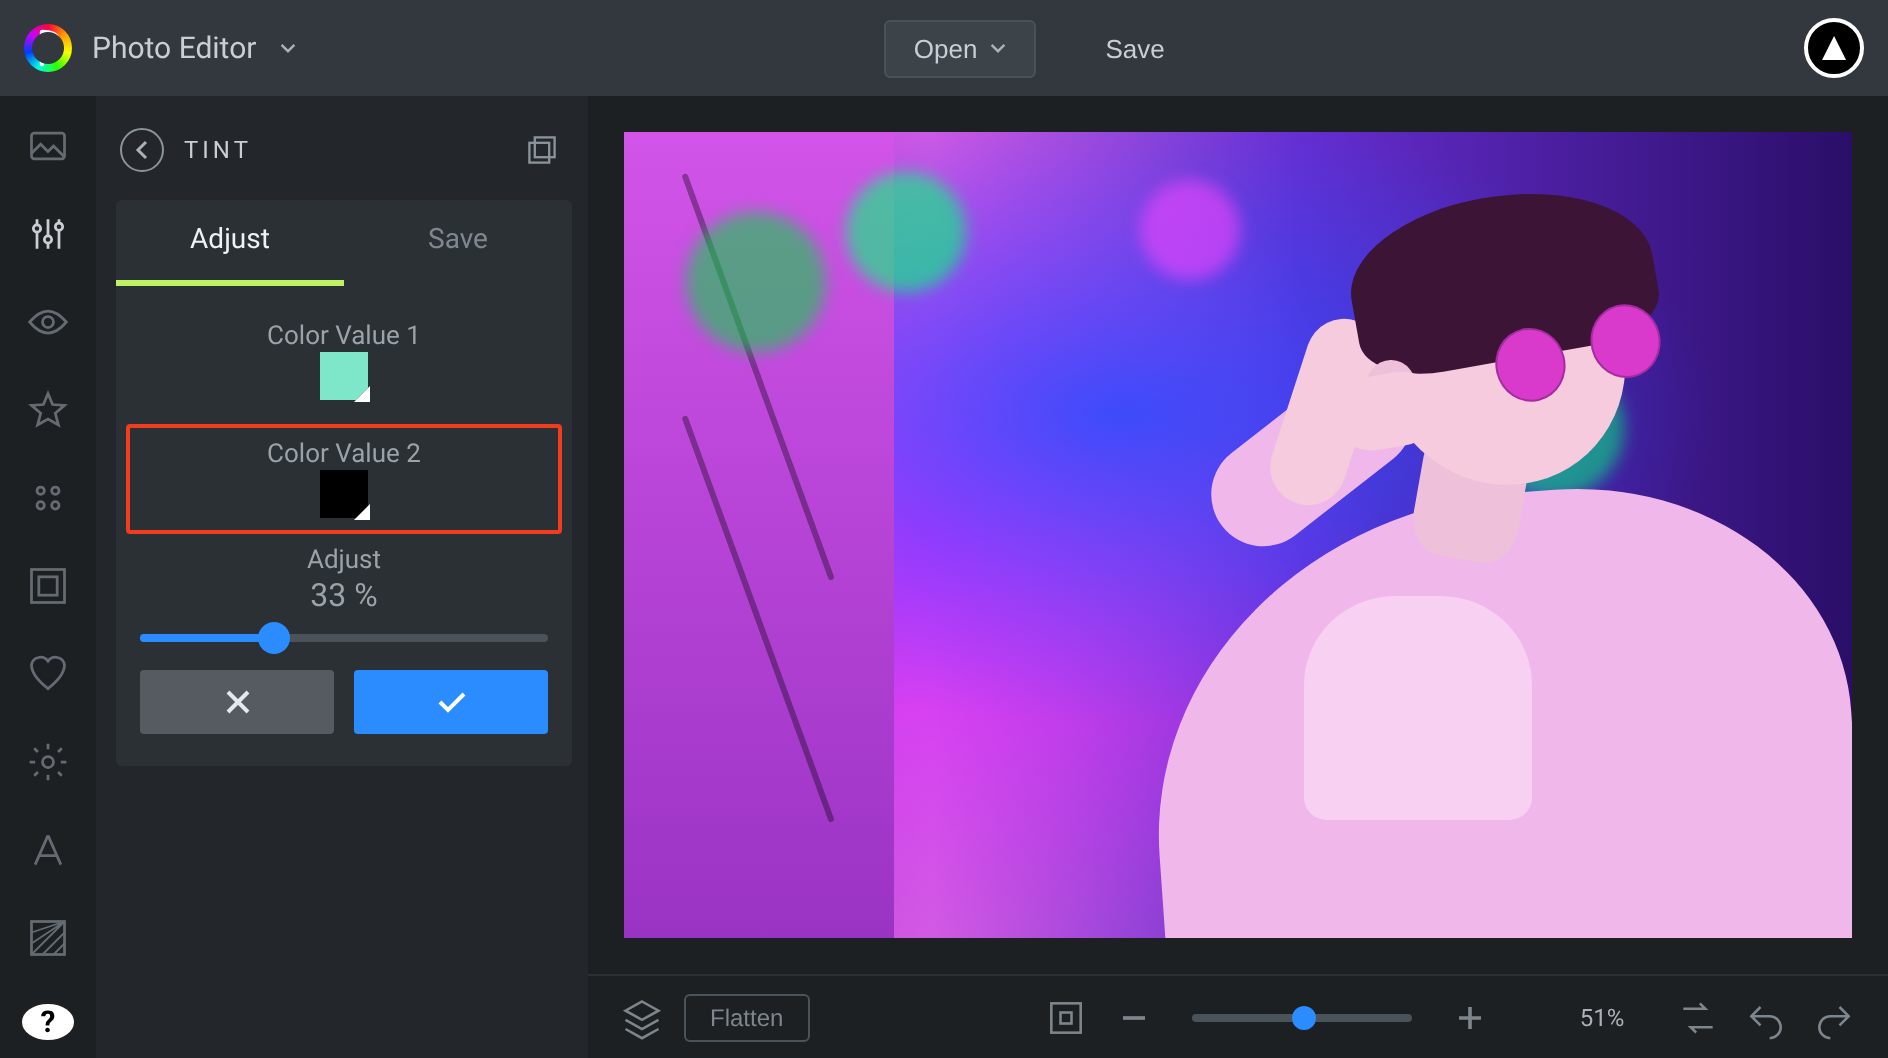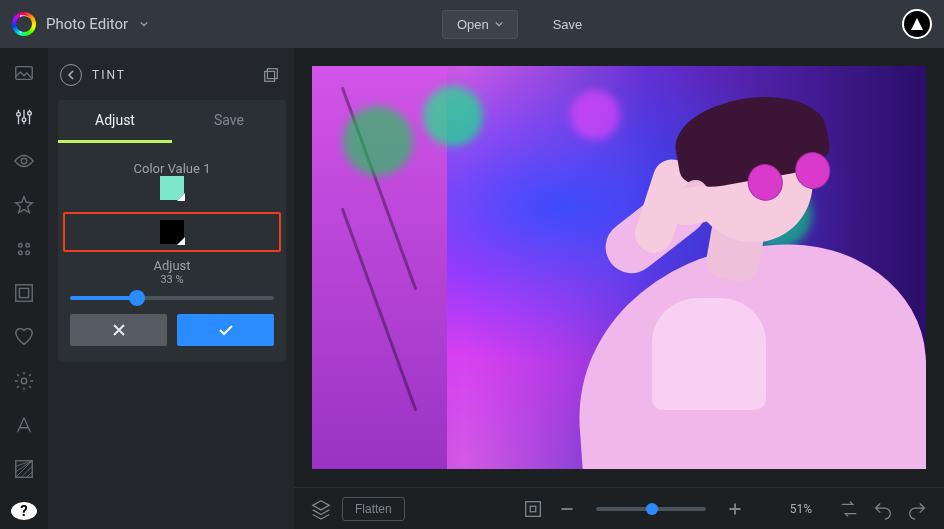--- a/index.html
+++ b/index.html
@@ -39,21 +39,21 @@
   .tab { flex: 1; text-align: center; padding: 12px 0; cursor: pointer; color: #7f8791; font-size: 14px; }
   .tab.active { color: #eef2f6; border-bottom: 3px solid #bef264; }
   .ctrl-area { padding: 8px 12px 16px; }
   .row { display: flex; align-items: center; padding: 10px 0; position: relative; flex-direction: column; }
   .row-label { flex: 1; color: #9aa2aa; font-size: 13px; }
   .swatch { width: 24px; height: 24px; border: none; position: relative; cursor: pointer; }
   .swatch::after { content: ""; position: absolute; right: -1px; bottom: -1px; width: 8px; height: 8px; background: #fff; clip-path: polygon(100% 0, 100% 100%, 0 100%); }
   .sw-tri { position: absolute; right: 0; bottom: 0; width: 0; height: 0; border-left: 6px solid transparent; border-bottom: 6px solid #1b1e21; }
   .hl { border: 2px solid #ef3d1e; border-radius: 2px; position: absolute; left: -7px; right: -7px; top: 2px; bottom: 2px; pointer-events: none; }
   .row.op { padding-top: 4px; padding-bottom: 2px; }
-  .pct { color: #9aa2aa; font-size: 11px; text-align: right; }
+  .pct { color: #9aa2aa; font-size: 16px; text-align: right; }
   .slider { width: 100%; height: 4px; background: #4a525a; border-radius: 2px; position: relative; margin: 8px 0 4px; }
   .sl-fill { position: absolute; height: 100%; background: #2b8cff; border-radius: 2px; }
   .sl-thumb { position: absolute; top: 50%; width: 16px; height: 16px; background: #2b8cff; border-radius: 50%; transform: translate(-50%,-50%); cursor: grab; }
   .btns { display: flex; gap: 10px; margin-top: 14px; }
   .pbtn { flex: 1; height: 32px; border: none; border-radius: 2px; cursor: pointer; display: flex; align-items: center; justify-content: center; }
   .pbtn.cancel { background: #555b61; }
   .pbtn.ok { background: #2b8cff; }
   
   .canvas-col { flex: 1; display: flex; flex-direction: column; background: #1d2023; }
   .canvas-wrap { flex: 1; padding: 18px; display: flex; }
@@ -216,20 +216,21 @@
       </div>
       <div class="ctrl-area">
         <div class="row">
           <span class="row-label">Color Value 1</span>
           <div class="swatch" style="background:#7ee6c9">
               <div class="sw-tri"></div>
             </div>
         </div>
         <div class="row" style="position:relative">
           <div class="hl"></div>
+          <span class="row-label">Color Value 2</span>
           <div class="swatch" style="background:#000">
               <div class="sw-tri"></div>
             </div>
         </div>
         <div class="row op">
           <span class="row-label">Adjust</span>
           <span class="pct">33 %</span>
         </div>
         <div class="slider">
           <div class="sl-fill" style="width:33%"></div>

